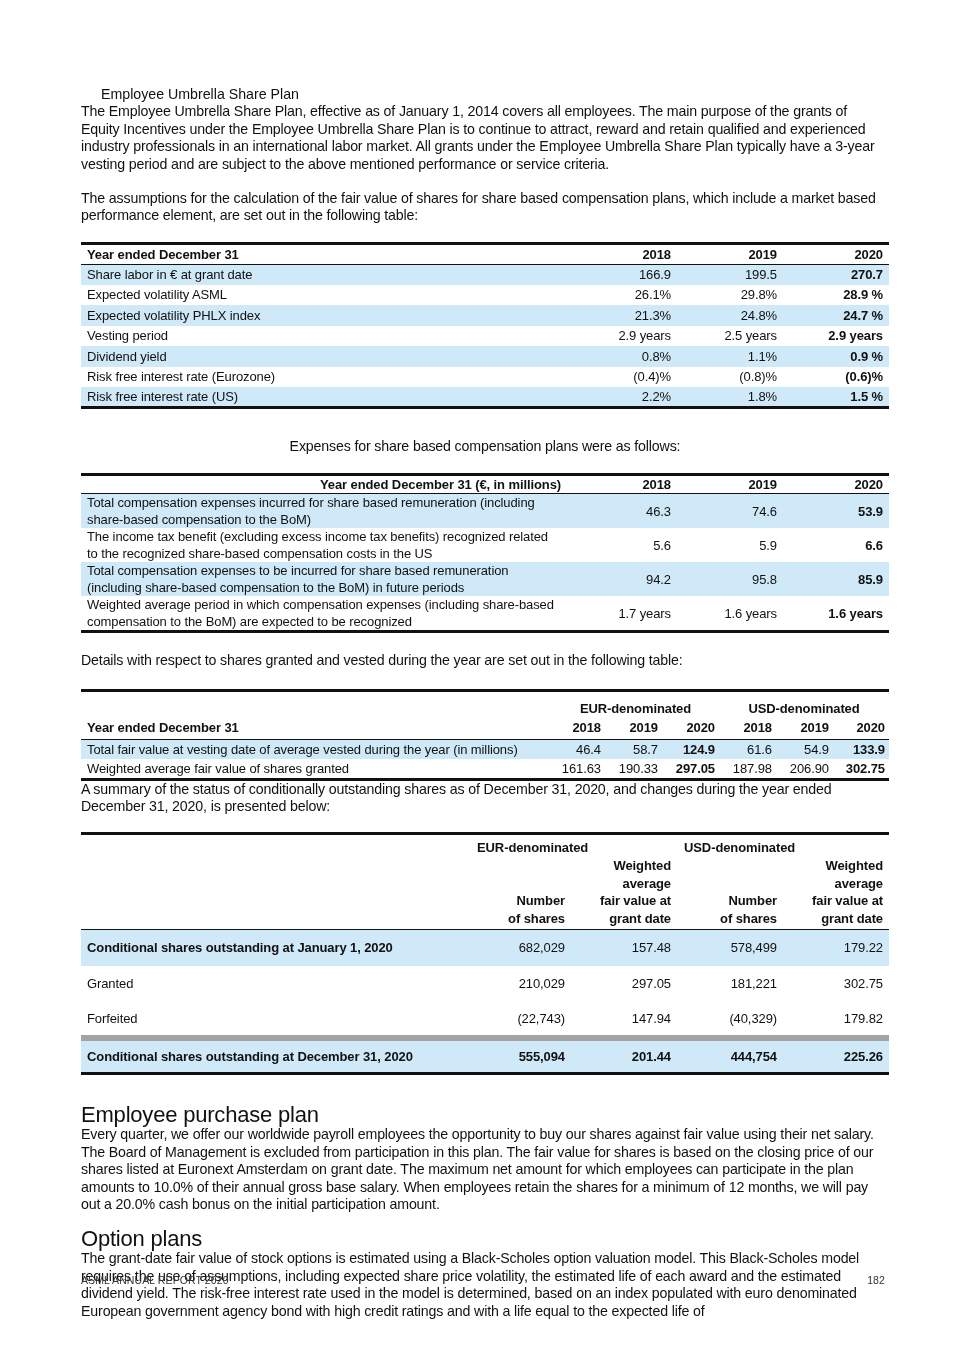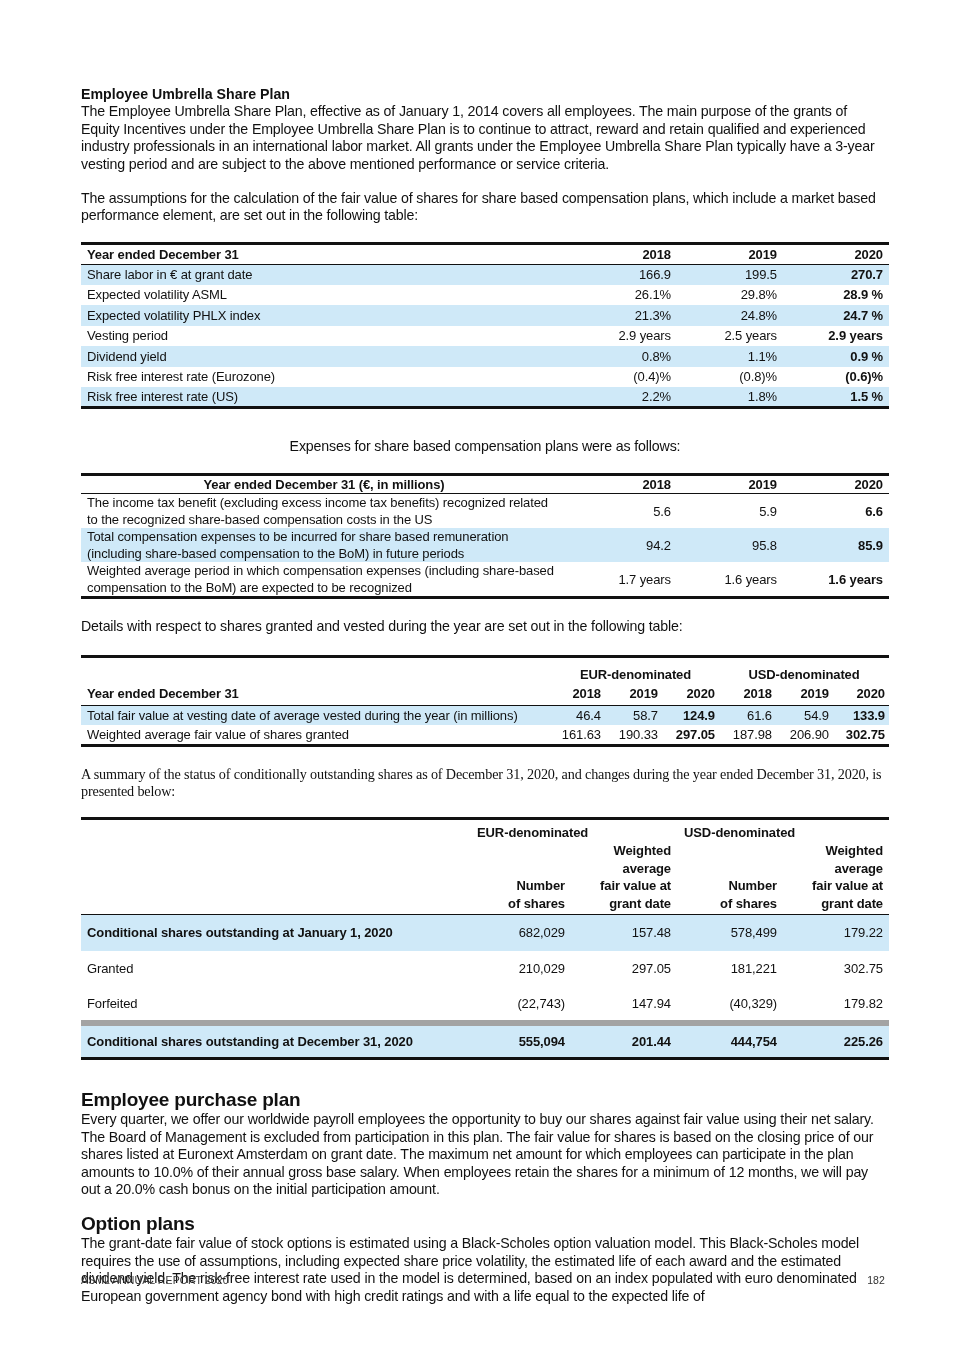--- a/index.html
+++ b/index.html
@@ -6,22 +6,22 @@
   html, body { width: 965px; height: 1365px; background: #ffffff; }
   body {
     font-family: "Liberation Sans", sans-serif;
     color: #111;
     position: relative;
     font-size: 14.2px;
     line-height: 17.4px;
   }
   .page { position: absolute; left: 81px; top: 86px; width: 808px; }
   .para { letter-spacing: -0.15px; }
-  .sub-head { font-weight: bold; font-size: 14.2px; }
-  .big-head { font-weight: bold; font-size: 19px; line-height: 22px; letter-spacing: -0.2px; }
+  .sub-head { font-weight: normal; font-size: 14.2px; margin-left: 20px; }
+  .big-head { font-weight: normal; font-size: 22px; line-height: 22px; letter-spacing: -0.2px; }
 
   table { width: 100%; border-collapse: collapse; font-size: 13px; letter-spacing: -0.1px; }
   td, th { padding: 0 6px; font-weight: normal; }
   th { font-weight: bold; }
   .num { text-align: right; }
   .b { font-weight: bold; }
   tr.hl td, tr.hl th { background: #cfe9f8; }
   .topline { border-top: 3px solid #111; }
   .botline { border-bottom: 3px solid #111; }
 
@@ -115,27 +115,33 @@
           <td class="num b">1.5 %</td>
         </tr>
       </tbody>
   </table>
 
   <p class="para" style="margin-top:29px;text-align:center;">Expenses for share based compensation plans were as follows:</p>
 
   <table id="t2" style="margin-top:17px;" class="topline botline">
     <thead>
       <tr>
-        <th style="text-align:center">Year ended December 31 (€, in millions)</th>
+        <th style="text-align:right">Year ended December 31 (€, in millions)</th>
         <th class="num" style="width:110px">2018</th>
         <th class="num" style="width:106px">2019</th>
         <th class="num" style="width:106px">2020</th>
       </tr>
     </thead>
     <tbody id="t2-body">
+        <tr class="hl">
+          <td>Total compensation expenses incurred for share based remuneration (including share-based compensation to the BoM)</td>
+          <td class="num">46.3</td>
+          <td class="num">74.6</td>
+          <td class="num b">53.9</td>
+        </tr>
         <tr>
           <td>The income tax benefit (excluding excess income tax benefits) recognized related to the recognized share-based compensation costs in the US</td>
           <td class="num">5.6</td>
           <td class="num">5.9</td>
           <td class="num b">6.6</td>
         </tr>
         <tr class="hl">
           <td>Total compensation expenses to be incurred for share based remuneration (including share-based compensation to the BoM) in future periods</td>
           <td class="num">94.2</td>
           <td class="num">95.8</td>
@@ -184,21 +190,21 @@
           <td class="num">161.63</td>
           <td class="num">190.33</td>
           <td class="num b">297.05</td>
           <td class="num">187.98</td>
           <td class="num">206.90</td>
           <td class="num b">302.75</td>
         </tr>
       </tbody>
   </table>
 
-  <p class="para" style="margin-top:19px;font-family:Liberation Serif, serif;">A summary of the status of conditionally outstanding shares as of December 31, 2020, and changes during the year ended December 31, 2020, is presented below:</p>
+  <p class="para" style="">A summary of the status of conditionally outstanding shares as of December 31, 2020, and changes during the year ended December 31, 2020, is presented below:</p>
 
   <table id="t4" style="margin-top:17px;" class="topline botline">
     <thead>
       <tr>
         <th class="lab" style="text-align:left"></th>
         <th class="lab num" style="width:100px; position:relative;">
           <div style="position:absolute; left:6px; top:4px; white-space:nowrap; text-align:left;">EUR-denominated</div>
           <div>Number</div>
           <div>of shares</div>
         </th>

